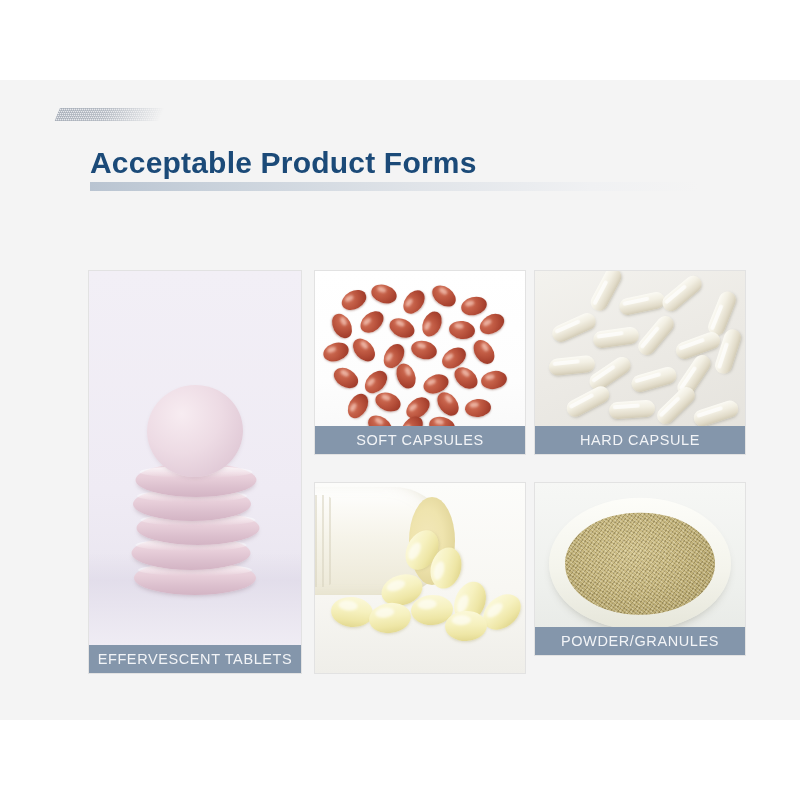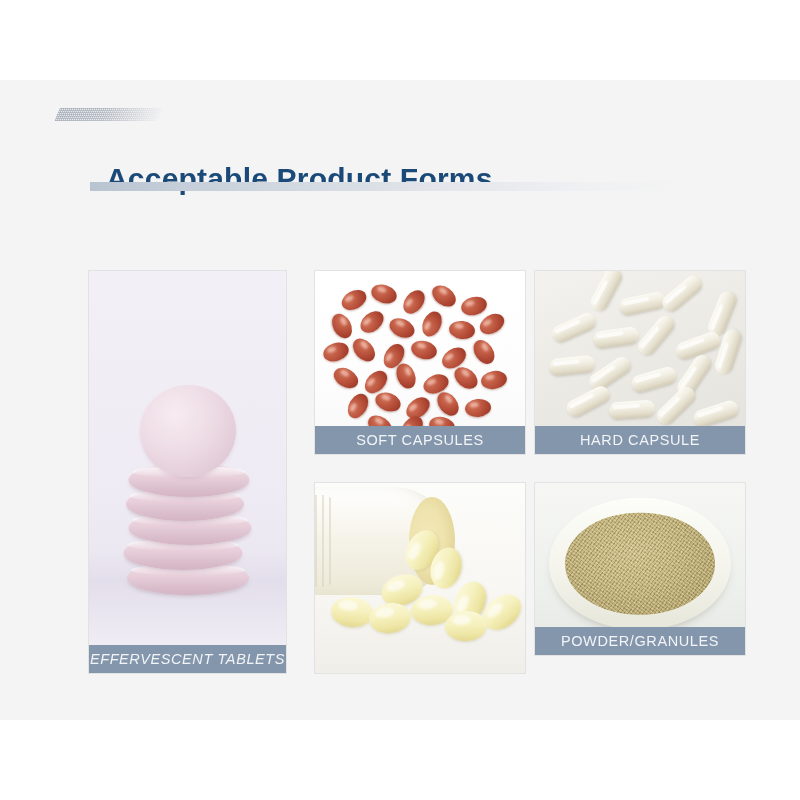--- a/index.html
+++ b/index.html
@@ -45,21 +45,21 @@
     background-color: #e6e8ec;
     -webkit-mask-image: linear-gradient(90deg, rgba(0,0,0,1) 0%, rgba(0,0,0,.85) 45%, rgba(0,0,0,.15) 92%, rgba(0,0,0,0) 100%);
             mask-image: linear-gradient(90deg, rgba(0,0,0,1) 0%, rgba(0,0,0,.85) 45%, rgba(0,0,0,.15) 92%, rgba(0,0,0,0) 100%);
   }
 
   
   .title {
     position: absolute;
     left: 90px;
     top: 146px;
-    margin: 16px;
+    margin: 0;
     font-size: 30px;
     font-weight: 600;
     letter-spacing: .2px;
     color: #1b4a78;
     white-space: nowrap;
   }
   .title-underline {
     position: absolute;
     left: 90px;
     top: 182px;
@@ -107,21 +107,21 @@
     line-height: 28px;
     text-align: center;
     background: #8496ab;
     color: #f2f4f7;
     font-size: 14.5px;
     letter-spacing: .6px;
     box-sizing: border-box;
   }
 
   
-  .card-effervescent { left: 0px;   top: 0px;   width: 199px; height: 404px; font-style: italic; }
+  .card-effervescent { left: 0px;   top: 0px;   width: 214px; height: 404px; }
   .card-soft         { left: 226px; top: 0px;   width: 212px; height: 185px; }
   .card-hard         { left: 446px; top: 0px;   width: 212px; height: 185px; }
   .card-chewable     { left: 226px; top: 212px; width: 212px; height: 192px; }
   .card-powder       { left: 446px; top: 212px; width: 212px; height: 174px; }
 
   
   .ph-efferv {
     background:
       linear-gradient(180deg, #f2eff6 0%, #efebf4 55%, #eae6f0 78%, #f3f1f6 100%);
   }

